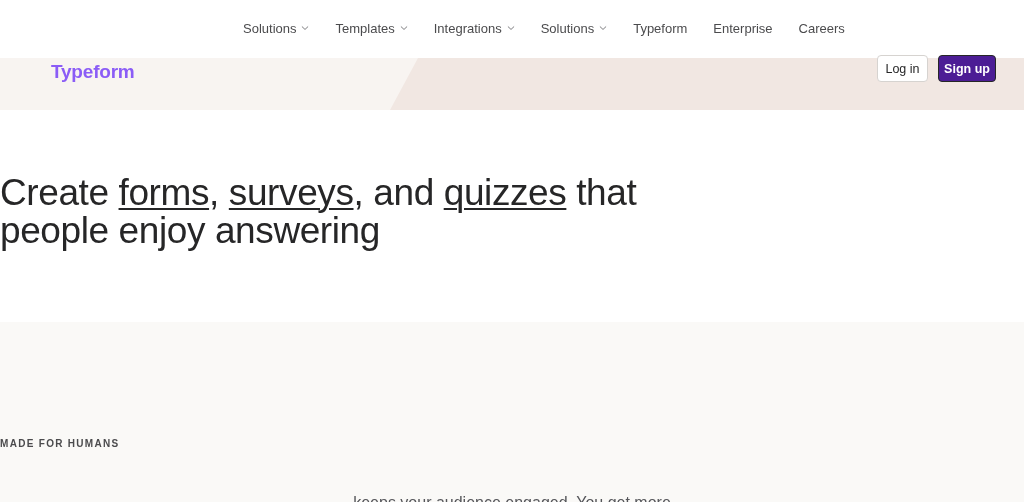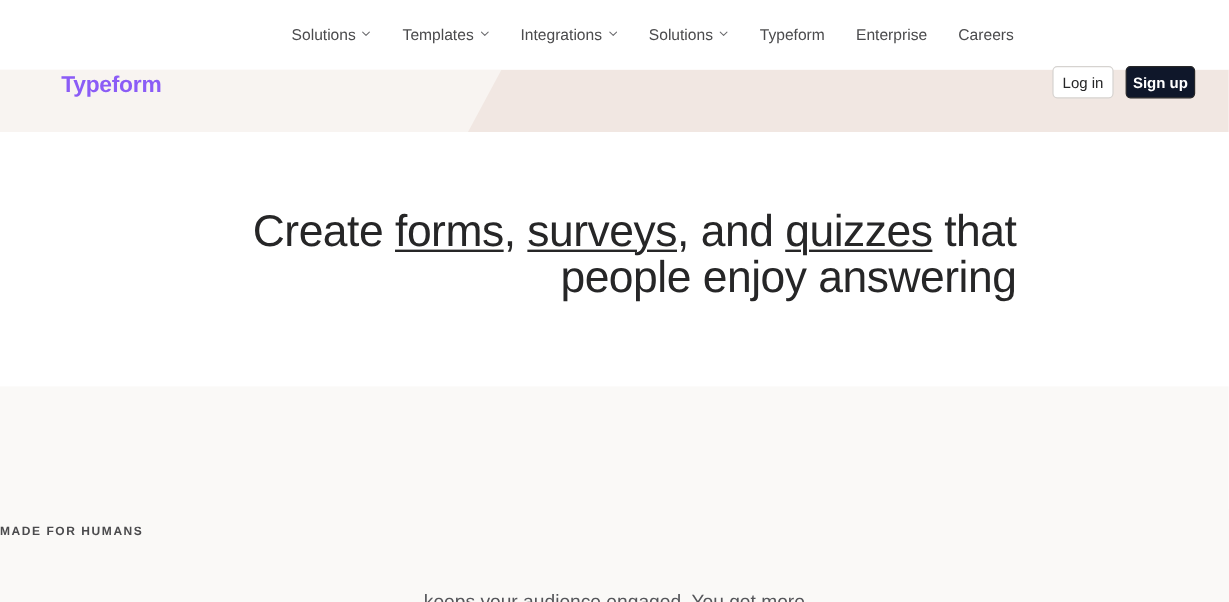--- a/index.html
+++ b/index.html
@@ -103,21 +103,21 @@
     width: 51px;
     height: 27px;
     background: #ffffff;
     color: #262627;
     border: 1px solid #d6d3d0;
   }
 
   .btn-signup {
     width: 58px;
     height: 27px;
-    background: #0f172a;
+    background: #4c1d95;
     color: #ffffff;
     border: 1px solid #262627;
     font-weight: bold;
   }
 
   
   .banner {
     position: absolute;
     top: 58px;
     left: 0;
@@ -144,27 +144,26 @@
     width: 1024px;
     height: 212px;
     background: #ffffff;
   }
 
   .hero-title {
     position: absolute;
     top: 64px;
     left: 0;
     width: 847px;
-    text-align: right;
+    text-align: left;
     font-size: 37px;
     line-height: 38px;
     font-weight: normal;
     color: #262627;
     letter-spacing: -0.4px;
-    padding-left: 12px;
   }
 
   .hero-title .u {
     text-decoration: underline;
     text-decoration-thickness: 1.5px;
     text-underline-offset: 3px;
   }
 
   
   .section {

